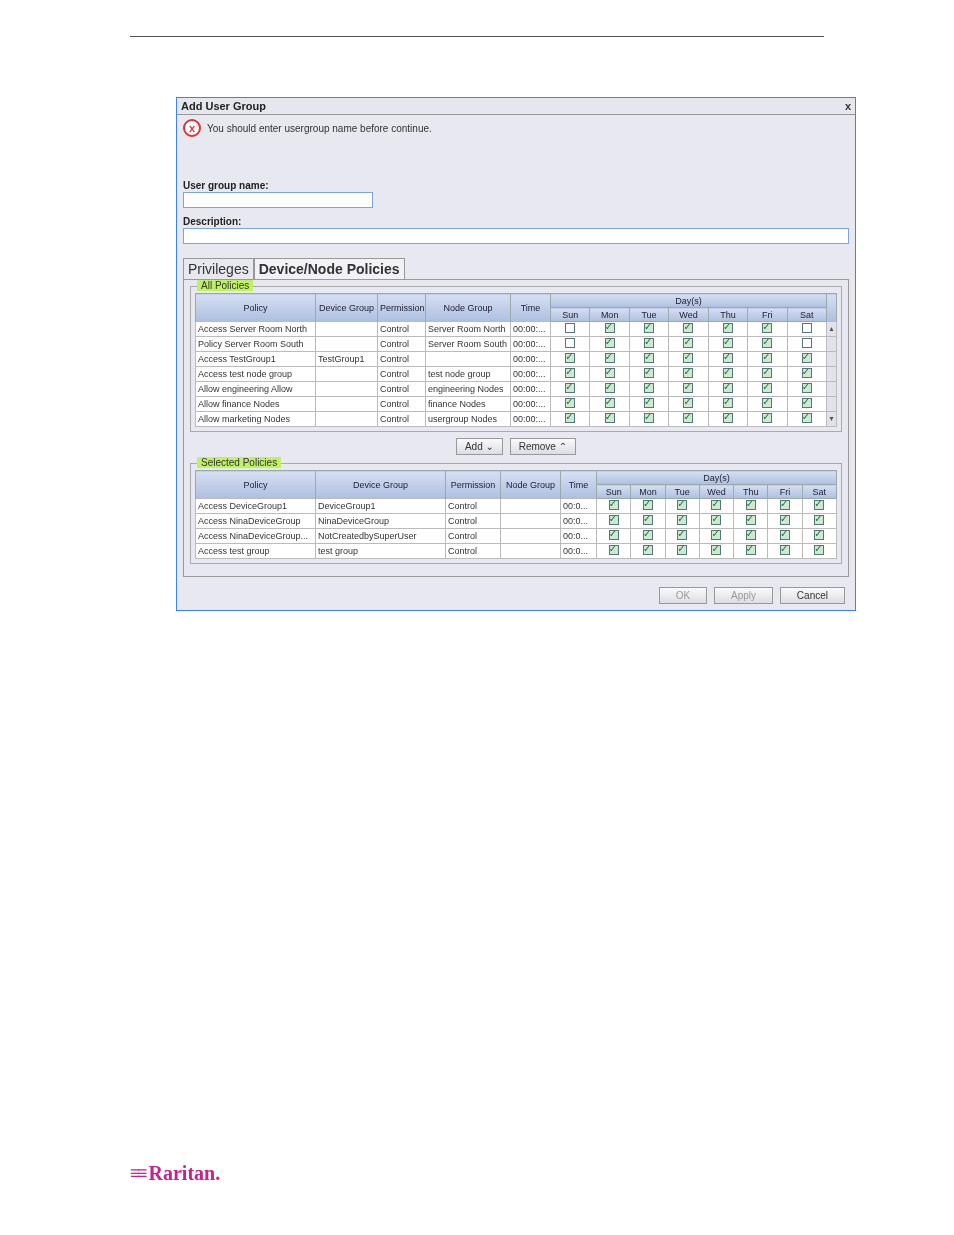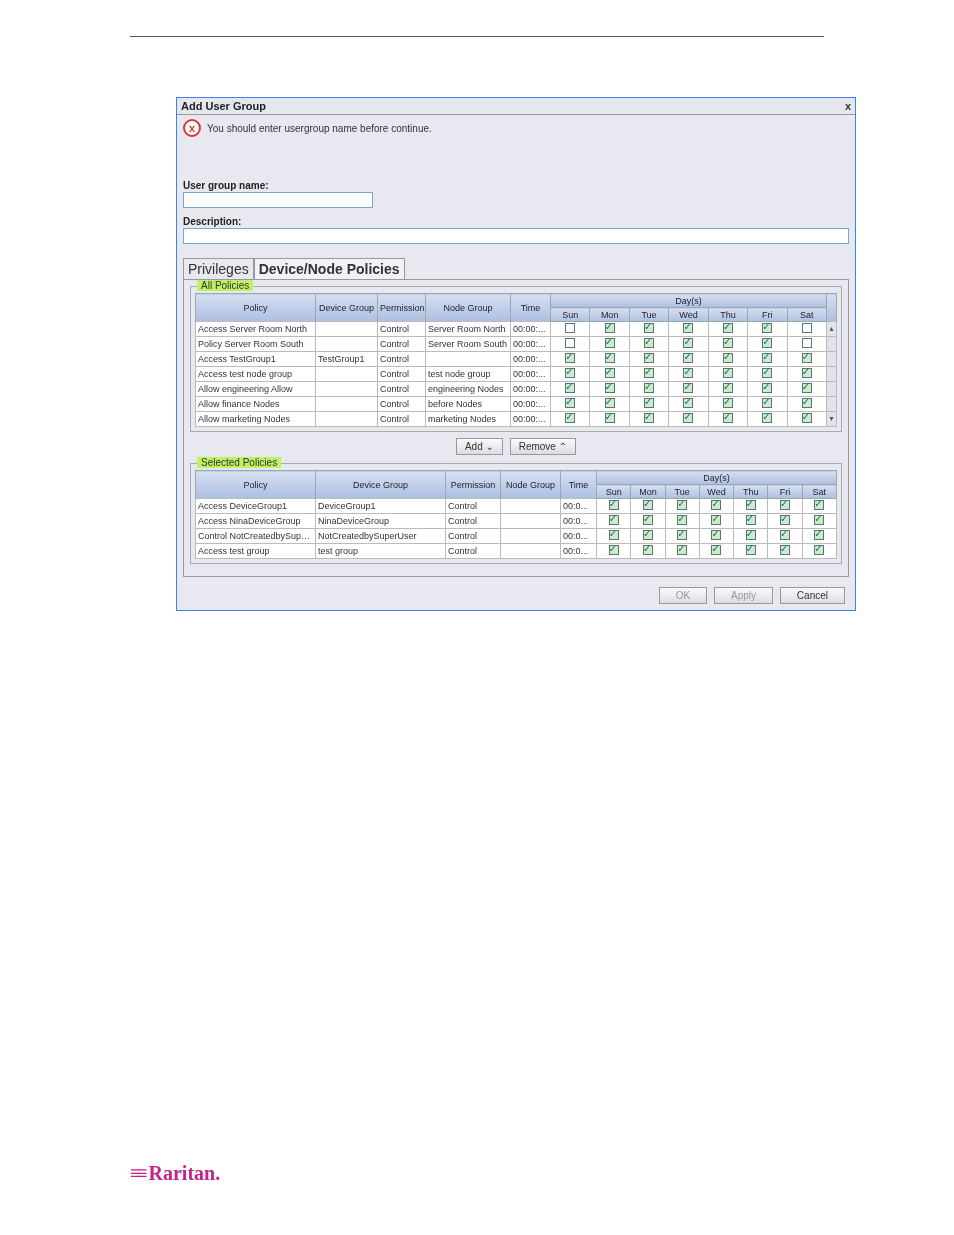--- a/index.html
+++ b/index.html
@@ -180,36 +180,36 @@
               <td class="center"><span class="chk"></span></td>
               <td class="center"><span class="chk"></span></td>
               <td class="center"><span class="chk"></span></td>
               <td class="center"><span class="chk"></span></td>
               <td class="scroll-td"></td>
             </tr>
             <tr>
               <td>Allow finance Nodes</td>
               <td></td>
               <td>Control</td>
-              <td>before Nodes</td>
+              <td>finance Nodes</td>
               <td>00:00:...</td>
               <td class="center"><span class="chk"></span></td>
               <td class="center"><span class="chk"></span></td>
               <td class="center"><span class="chk"></span></td>
               <td class="center"><span class="chk"></span></td>
               <td class="center"><span class="chk"></span></td>
               <td class="center"><span class="chk"></span></td>
               <td class="center"><span class="chk"></span></td>
               <td class="scroll-td"></td>
             </tr>
             <tr>
               <td>Allow marketing Nodes</td>
               <td></td>
               <td>Control</td>
-              <td>marketing Nodes</td>
+              <td>usergroup Nodes</td>
               <td>00:00:...</td>
               <td class="center"><span class="chk"></span></td>
               <td class="center"><span class="chk"></span></td>
               <td class="center"><span class="chk"></span></td>
               <td class="center"><span class="chk"></span></td>
               <td class="center"><span class="chk"></span></td>
               <td class="center"><span class="chk"></span></td>
               <td class="center"><span class="chk"></span></td>
               <td class="scroll-td">
                 <div class="arrow">▾</div>
@@ -269,21 +269,21 @@
               <td>00:0...</td>
               <td class="center"><span class="chk"></span></td>
               <td class="center"><span class="chk"></span></td>
               <td class="center"><span class="chk"></span></td>
               <td class="center"><span class="chk"></span></td>
               <td class="center"><span class="chk"></span></td>
               <td class="center"><span class="chk"></span></td>
               <td class="center"><span class="chk"></span></td>
             </tr>
             <tr>
-              <td>Control NotCreatedbySupe...</td>
+              <td>Access NinaDeviceGroup...</td>
               <td>NotCreatedbySuperUser</td>
               <td>Control</td>
               <td></td>
               <td>00:0...</td>
               <td class="center"><span class="chk"></span></td>
               <td class="center"><span class="chk"></span></td>
               <td class="center"><span class="chk"></span></td>
               <td class="center"><span class="chk"></span></td>
               <td class="center"><span class="chk"></span></td>
               <td class="center"><span class="chk"></span></td>

